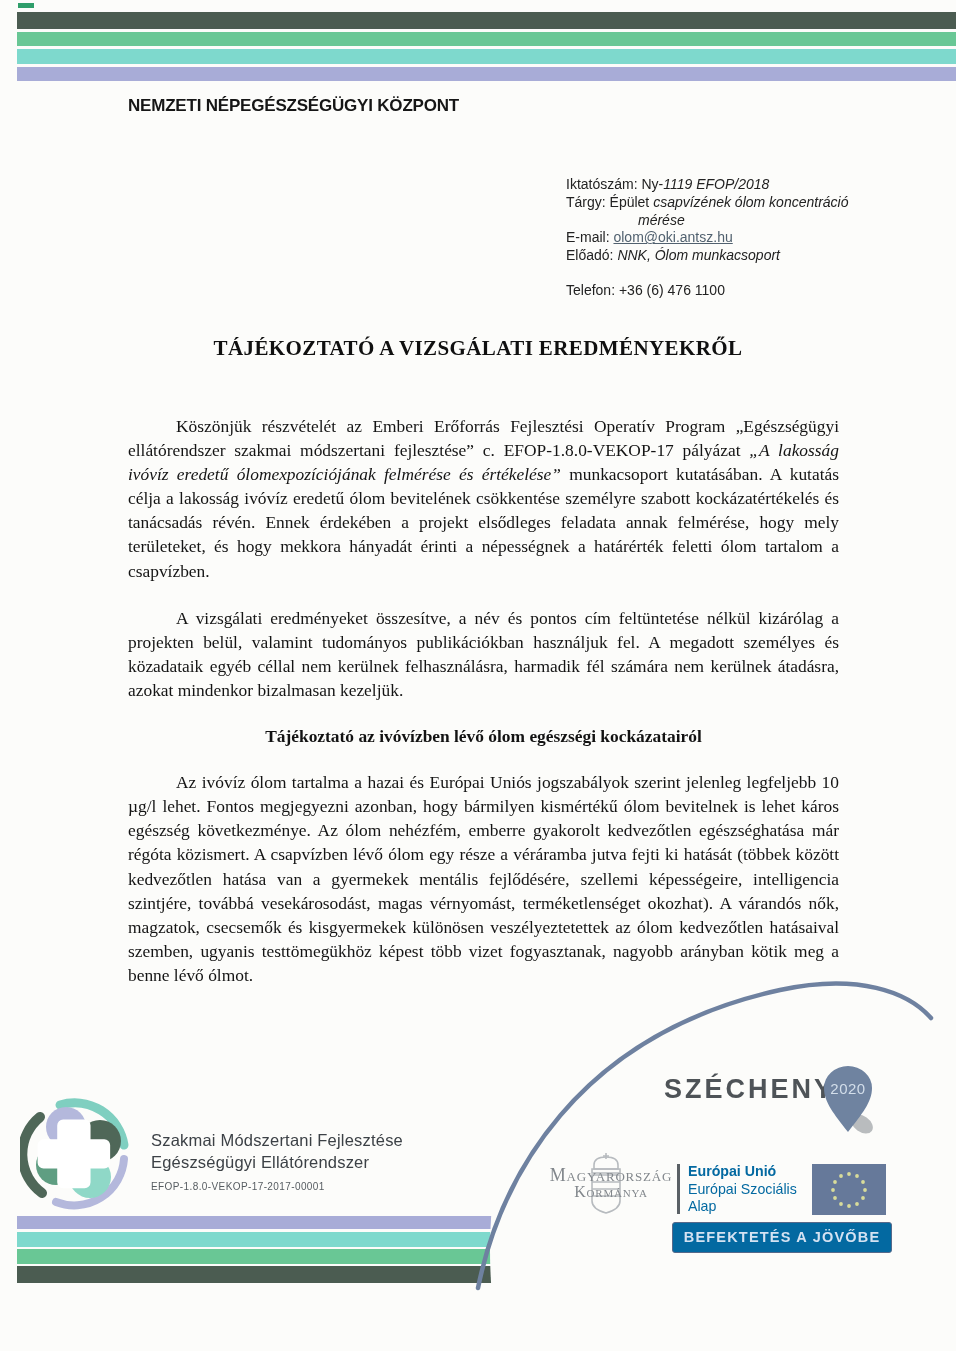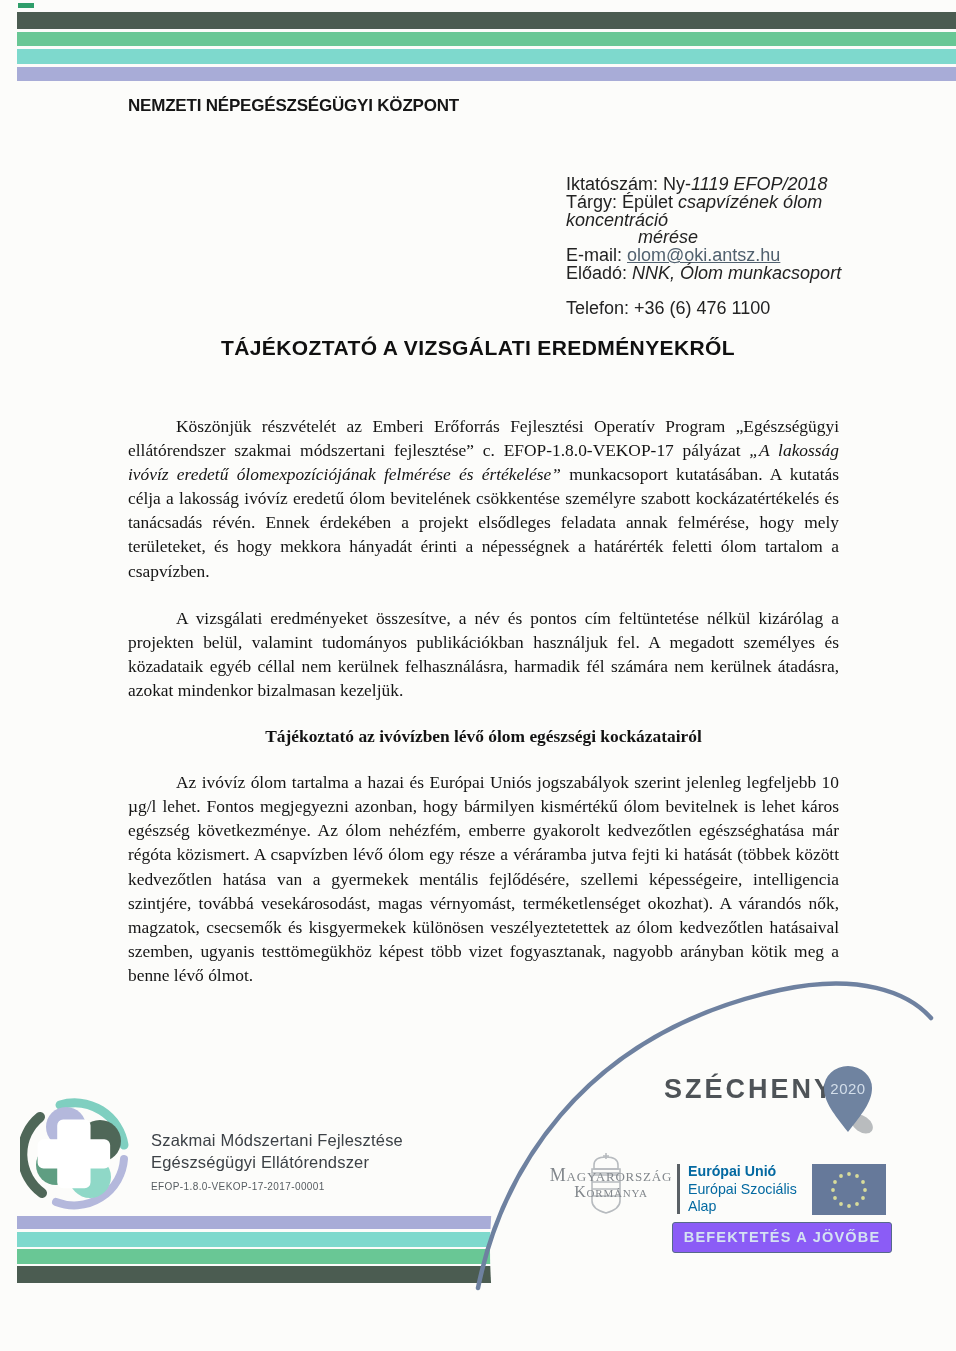--- a/index.html
+++ b/index.html
@@ -29,33 +29,33 @@
     font-size:17px;font-weight:bold;letter-spacing:-0.2px;color:#161616;
   }
   .addr-block{
     position:absolute;right:118px;top:92px;
     text-align:right;font-size:17.5px;line-height:26.5px;color:#161616;
   }
   .addr-line1{font-weight:bold;}
   
   .ref-block{
     position:absolute;left:566px;top:176px;width:300px;
-    font-size:18px;line-height:17.8px;color:#222;
+    font-size:14px;line-height:17.8px;color:#222;
   }
   .ref-row .it{font-style:italic;}
   .ref-indent{padding-left:72px;font-style:italic;}
   .ref-email a, .email-link{
     color:#51616f;text-decoration:underline;cursor:pointer;
   }
   .ref-phone{margin-top:17px;}
   
   .doc-title{
     position:absolute;left:0;right:0;top:336px;
     text-align:center;
-    font-family:Liberation Sans, sans-serif;
+    font-family:Liberation Serif, serif;
     font-size:21px;font-weight:bold;letter-spacing:0.4px;color:#101010;
   }
   .body-text{
     position:absolute;left:128px;top:402px;width:711px;
     font-family:"Liberation Serif", serif;
     font-size:17.4px;line-height:24.1px;color:#141414;
     text-align:justify;
   }
   .body-text p{margin:12px 0 0 0;text-indent:48px;}
   .body-text p + p{margin-top:23px;}
@@ -89,21 +89,21 @@
   .gov-line2{font-size:16px;letter-spacing:0.8px;line-height:16px;}
   .eu-divider{position:absolute;left:677px;top:1164px;width:3px;height:50px;background:#5a6065;z-index:4;}
   .eu-block{
     position:absolute;left:688px;top:1163px;z-index:4;
     font-size:14.2px;line-height:17.5px;color:#0369a1;
   }
   .eu-line1{font-weight:bold;}
   .eu-flag{position:absolute;left:812px;top:1164px;width:74px;height:51px;z-index:4;}
   .invest-bar{
     position:absolute;left:672px;top:1222px;width:218px;height:29px;z-index:4;
-    background:#8b5cf6;border:1px solid #56698a;border-radius:3px;
+    background:#0369a1;border:1px solid #56698a;border-radius:3px;
     text-align:center;line-height:28px;
     font-size:14.5px;font-weight:bold;letter-spacing:1.2px;color:#d4e2f2;
   }
   .stripes-bottom{
     position:absolute;left:17px;top:1216px;width:545px;height:67px;
     overflow:hidden;z-index:1;
   }
   .stripes-bottom .white-cut{
     position:absolute;left:473px;top:-466px;width:1000px;height:1000px;
     border-radius:50%;background:#fcfcfa;z-index:2;

